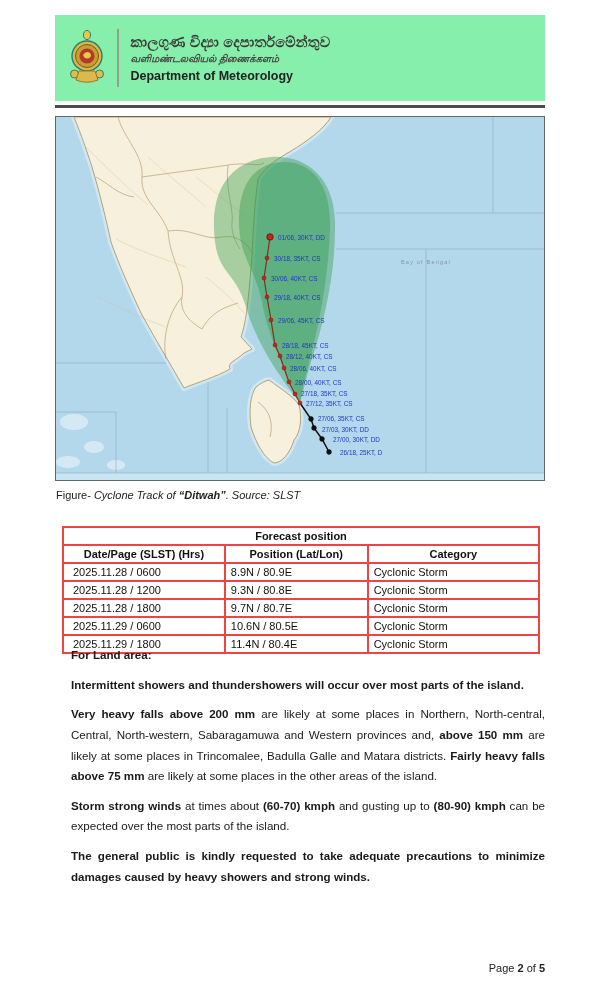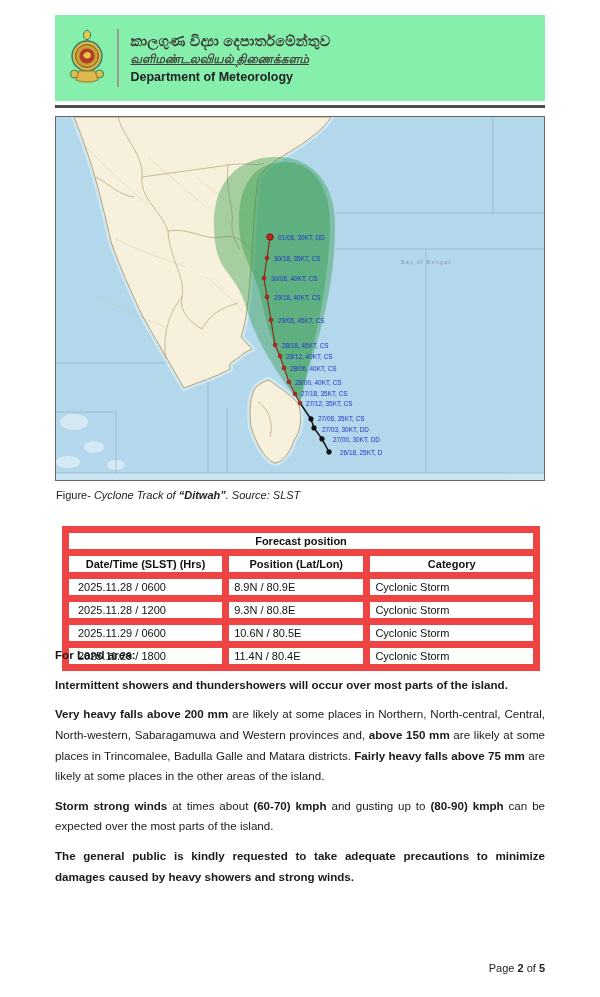--- a/index.html
+++ b/index.html
@@ -7,52 +7,52 @@
        font-family:"Liberation Sans",sans-serif;color:#1c1c1c;overflow:hidden;}
 
   
   .header{position:absolute;left:55px;top:15px;width:490px;height:86px;
           background:#86efac;display:flex;align-items:center;
           padding:0 12px;box-sizing:border-box;}
   .logo{width:40px;height:58px;flex:0 0 auto;}
   .hdr-divider{width:1.5px;height:58px;background:#9a9a92;margin:0 12px 0 10px;flex:0 0 auto;}
   .titles{flex:1;min-width:0;}
   .title-si{font-size:14.5px;font-weight:bold;color:#3b3b38;letter-spacing:.2px;}
-  .title-ta{font-size:12px;font-style:italic;font-family:"Liberation Serif",serif;
-            color:#44443f;margin:2px 0 3px 0;font-weight:bold;text-decoration:underline;}
+  .title-ta{font-size:10px;font-style:italic;font-family:"Liberation Serif",serif;
+            color:#44443f;margin:2px 0 3px 0;font-weight:bold;}
   .title-en{font-size:12.5px;font-weight:bold;color:#222;}
   .contacts{font-size:9.3px;color:#3a3a35;font-weight:bold;line-height:1.5;
             flex:0 0 auto;width:132px;}
   .crow{display:flex;}
   .clabel{width:31px;flex:0 0 auto;}
   .rule{position:absolute;left:55px;top:105px;width:490px;height:3px;background:#4b4b4b;}
 
   
   .map-wrap{position:absolute;left:56px;top:117px;width:488px;height:363px;
             outline:1px solid #666;}
   .map-wrap svg{display:block;}
 
   
   .caption{position:absolute;left:56px;top:489px;font-size:11px;color:#222;}
   .caption span.i, .footer span.i{font-style:italic;}
   span.b{font-weight:bold;}
 
   
   .fc-table{position:absolute;left:62px;top:526px;width:478px;
             border-collapse:collapse;font-size:11px;color:#111;table-layout:fixed;}
-  .fc-table td,.fc-table th{border:7px solid #ef4444;padding:1px 5px;height:14px;
+  .fc-table td,.fc-table th{border:2px solid #ef4444;padding:1px 5px;height:14px;
                             overflow:hidden;white-space:nowrap;}
   .fc-table th{font-weight:bold;text-align:center;}
   .fc-table td.c1{text-align:left;padding-left:9px;}
   .fc-table td.c2,.fc-table td.c3{text-align:left;}
 
   
   .bodytext{position:absolute;left:55px;top:645px;width:490px;
             font-size:11.6px;line-height:1.78;text-align:justify;color:#1a1a1a;}
-  .para{margin:0 0 9px 0;}
+  .para{margin:0 0 9px 16px;}
 
   
   .footer{position:absolute;right:55px;top:962px;font-size:11px;color:#222;}
 </style>
 </head>
 <body>
 
 <div class="header">
   <svg class="logo" viewBox="0 0 40 58" aria-hidden="true">
     <ellipse cx="20" cy="6" rx="3.6" ry="4.6" fill="#e8c84a" stroke="#2e7d6b" stroke-width="1"></ellipse>
@@ -177,34 +177,39 @@
   <colgroup>
       <col style="width:34%">
       <col style="width:30%">
       <col style="width:36%">
     </colgroup>
   <thead>
     <tr>
         <th colspan="3">Forecast position</th>
       </tr>
     <tr id="fc-cols">
-        <th>Date/Time (SLST) (Hrs)</th>
+        <th>Date/Page (SLST) (Hrs)</th>
         <th>Position (Lat/Lon)</th>
         <th>Category</th>
       </tr>
   </thead>
   <tbody id="fc-body">
       <tr>
         <td class="c1">2025.11.28 / 0600</td>
         <td class="c2">8.9N / 80.9E</td>
         <td class="c3">Cyclonic Storm</td>
       </tr>
       <tr>
         <td class="c1">2025.11.28 / 1200</td>
         <td class="c2">9.3N / 80.8E</td>
+        <td class="c3">Cyclonic Storm</td>
+      </tr>
+      <tr>
+        <td class="c1">2025.11.28 / 1800</td>
+        <td class="c2">9.7N / 80.7E</td>
         <td class="c3">Cyclonic Storm</td>
       </tr>
       <tr>
         <td class="c1">2025.11.29 / 0600</td>
         <td class="c2">10.6N / 80.5E</td>
         <td class="c3">Cyclonic Storm</td>
       </tr>
       <tr>
         <td class="c1">2025.11.29 / 1800</td>
         <td class="c2">11.4N / 80.4E</td>

